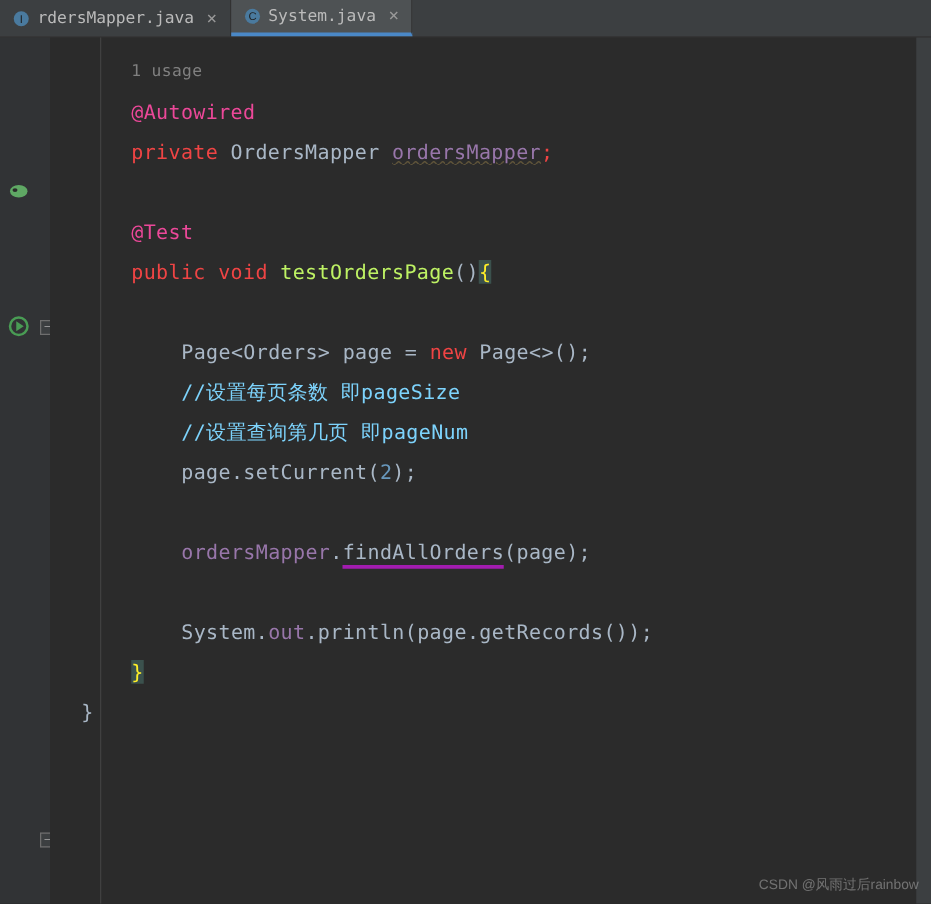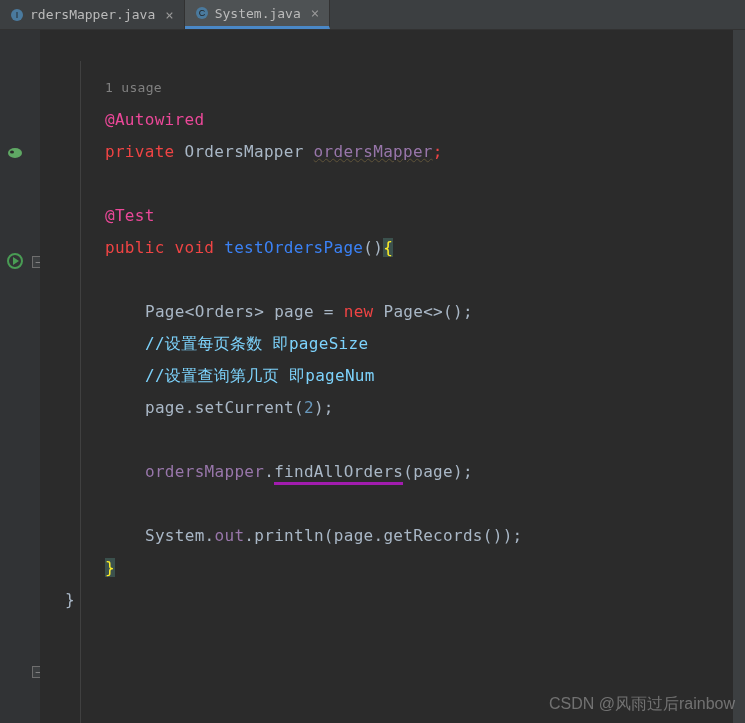--- a/index.html
+++ b/index.html
@@ -63,31 +63,30 @@
       height: 18px;
     }
     .code-area {
       flex: 1;
       padding: 10px 0 0 0;
       background: #2b2b2b;
       line-height: 32px;
       font-size: 16px;
       letter-spacing: 0.3px;
       position: relative;
-      margin-top: 31px;
     }
     .code-line {
       white-space: pre;
       padding-left: 65px;
     }
     .indent1 { padding-left: 105px; }
     .kw { color: #ef4444; }
     .annotation { color: #ec4899; }
     .type { color: #a9b7c6; }
-    .method { color: #3b82f6; }
+    .method { color: #bef264; }
     .field { color: #9876aa; }
     .num { color: #6897bb; }
     .comment { color: #7dd3fc; }
     .brace { color: #a9b7c6; }
     .brace-hl { background: #3b514d; color: #ffef28; }
     .paren { color: #a9b7c6; }
     .usage { color: #808080; font-size: 13px; }
     .wavy-underline {
       text-decoration: underline wavy #5e5339;
       text-decoration-thickness: 1px;
@@ -115,21 +114,21 @@
       color: #999;
       font-size: 9px;
       text-align: center;
       line-height: 10px;
     }
     .watermark {
       position: absolute;
       right: 10px;
       bottom: 8px;
       color: rgba(200,200,200,0.45);
-      font-size: 16px;
+      font-size: 11px;
       font-family: sans-serif;
     }
     .scrollbar {
       position: absolute;
       right: 0;
       top: 30px;
       width: 12px;
       height: calc(100% - 30px);
       background: #3c3f41;
     }

